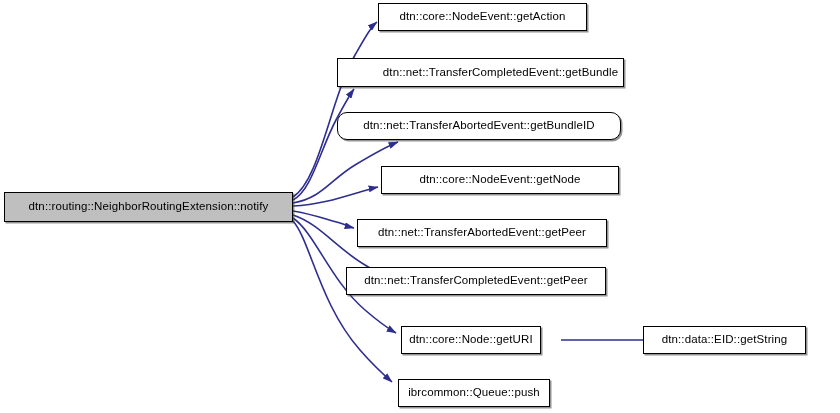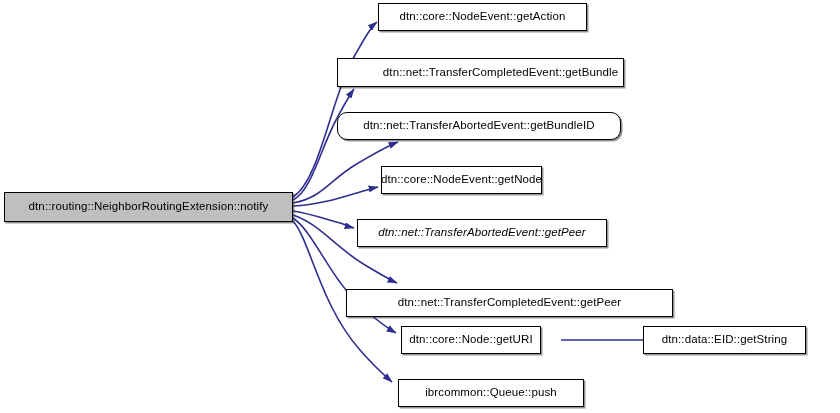--- a/index.html
+++ b/index.html
@@ -84,33 +84,33 @@
       </div>
       <div class="node" style="left: 378px; top: 3px; width: 209px; height: 28px;">
         <span class="node-label">dtn::core::NodeEvent::getAction</span>
       </div>
       <div class="node" style="left: 337px; top: 58px; width: 287px; height: 29px; padding-left: 40px;">
         <span class="node-label">dtn::net::TransferCompletedEvent::getBundle</span>
       </div>
       <div class="node" style="left: 337px; top: 112px; width: 284px; height: 28px; border-radius: 10px;">
         <span class="node-label">dtn::net::TransferAbortedEvent::getBundleID</span>
       </div>
-      <div class="node" style="left: 381px; top: 166px; width: 161px; height: 28px;">
+      <div class="node" style="left: 381px; top: 166px; width: 238px; height: 28px;">
         <span class="node-label">dtn::core::NodeEvent::getNode</span>
       </div>
-      <div class="node" style="left: 357px; top: 219px; width: 250px; height: 28px; font-style: italic;">
+      <div class="node" style="left: 357px; top: 219px; width: 250px; height: 28px;">
         <span class="node-label">dtn::net::TransferAbortedEvent::getPeer</span>
       </div>
-      <div class="node" style="left: 346px; top: 289px; width: 327px; height: 28px;">
+      <div class="node" style="left: 346px; top: 267px; width: 260px; height: 28px;">
         <span class="node-label">dtn::net::TransferCompletedEvent::getPeer</span>
       </div>
       <div class="node" style="left: 401px; top: 326px; width: 140px; height: 28px;">
         <span class="node-label">dtn::core::Node::getURI</span>
       </div>
-      <div class="node" style="left: 398px; top: 379px; width: 186px; height: 28px;">
+      <div class="node" style="left: 398px; top: 379px; width: 152px; height: 28px;">
         <span class="node-label">ibrcommon::Queue::push</span>
       </div>
       <div class="node" style="left: 643px; top: 326px; width: 163px; height: 28px;">
         <span class="node-label">dtn::data::EID::getString</span>
       </div>
     </div>
 
 </div>
 
 </body></html>

